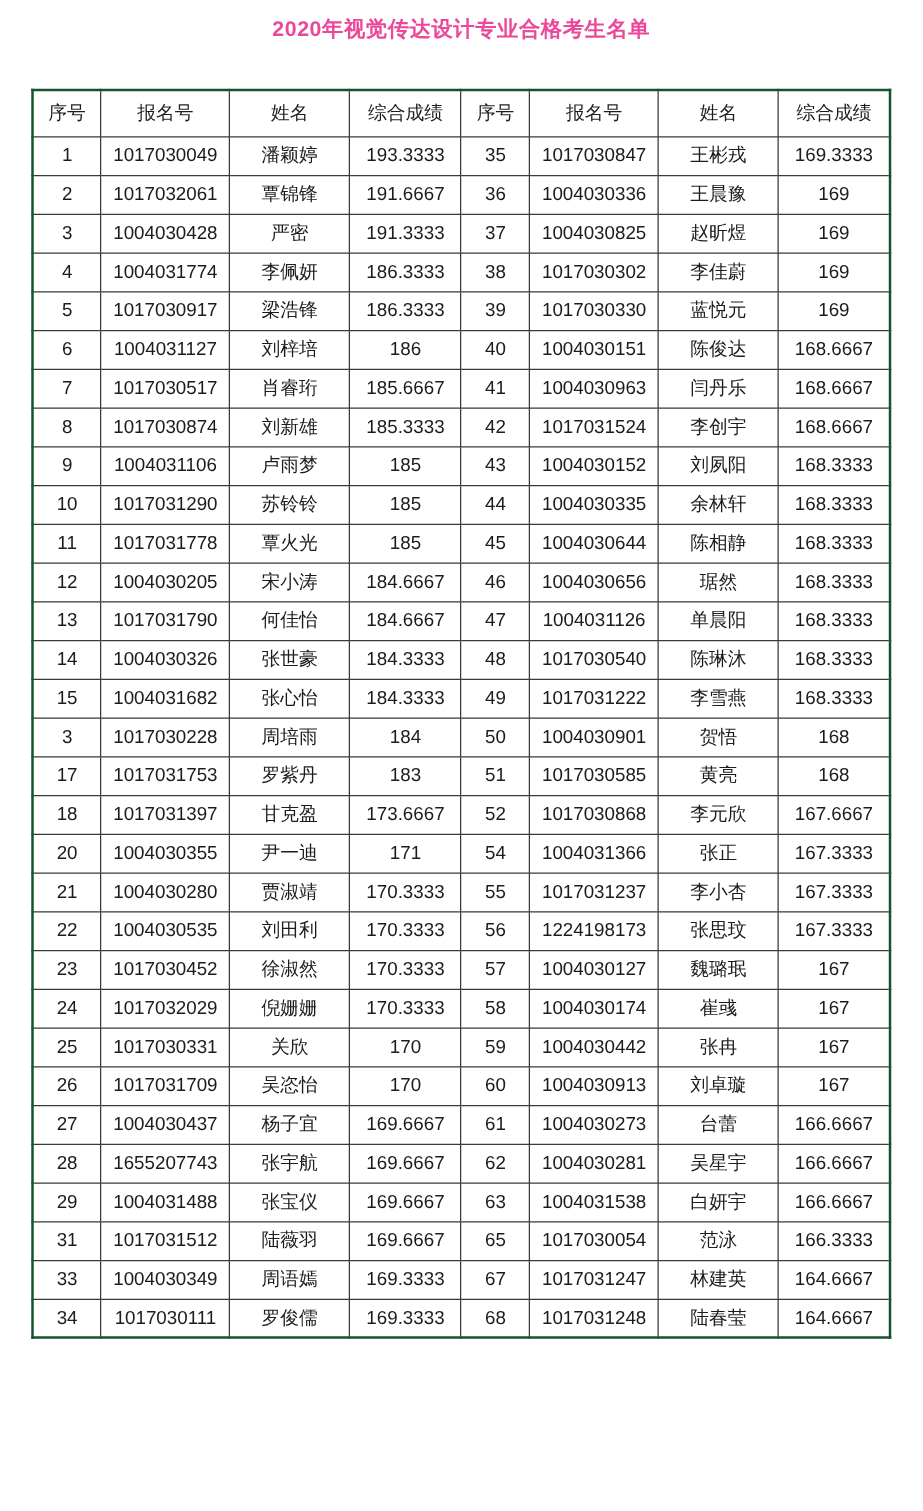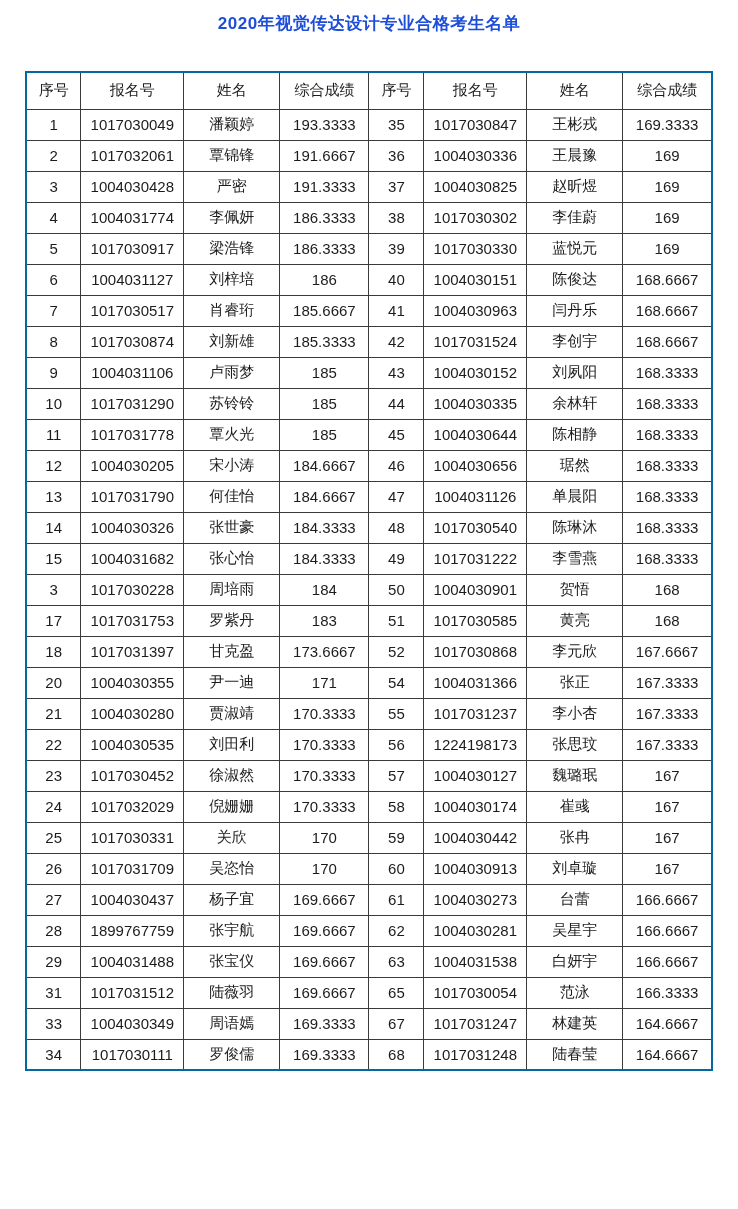--- a/index.html
+++ b/index.html
@@ -12,29 +12,29 @@
     width: 738px;
     height: 1209px;
     background: #ffffff;
     position: relative;
   }
   .page-title {
     text-align: center;
     padding-top: 12px;
     font-size: 17px;
     font-weight: bold;
-    color: #1d4ed8;
+    color: #ec4899;
     letter-spacing: 0.5px;
   }
   table.results {
     border-collapse: collapse;
     table-layout: fixed;
     width: 688px;
     margin: 36px auto 0 auto;
-    border: 2px solid #0369a1;
+    border: 2px solid #14532d;
   }
   table.results th,
   table.results td {
     border: 1px solid #3a3a3a;
     text-align: center;
     vertical-align: middle;
     color: #1c1c1c;
     font-size: 15px;
     overflow: hidden;
     white-space: nowrap;
@@ -337,21 +337,21 @@
           <td>1004030437</td>
           <td>杨子宜</td>
           <td>169.6667</td>
           <td>61</td>
           <td>1004030273</td>
           <td>台蕾</td>
           <td>166.6667</td>
         </tr>
         <tr>
           <td>28</td>
-          <td>1899767759</td>
+          <td>1655207743</td>
           <td>张宇航</td>
           <td>169.6667</td>
           <td>62</td>
           <td>1004030281</td>
           <td>吴星宇</td>
           <td>166.6667</td>
         </tr>
         <tr>
           <td>29</td>
           <td>1004031488</td>

